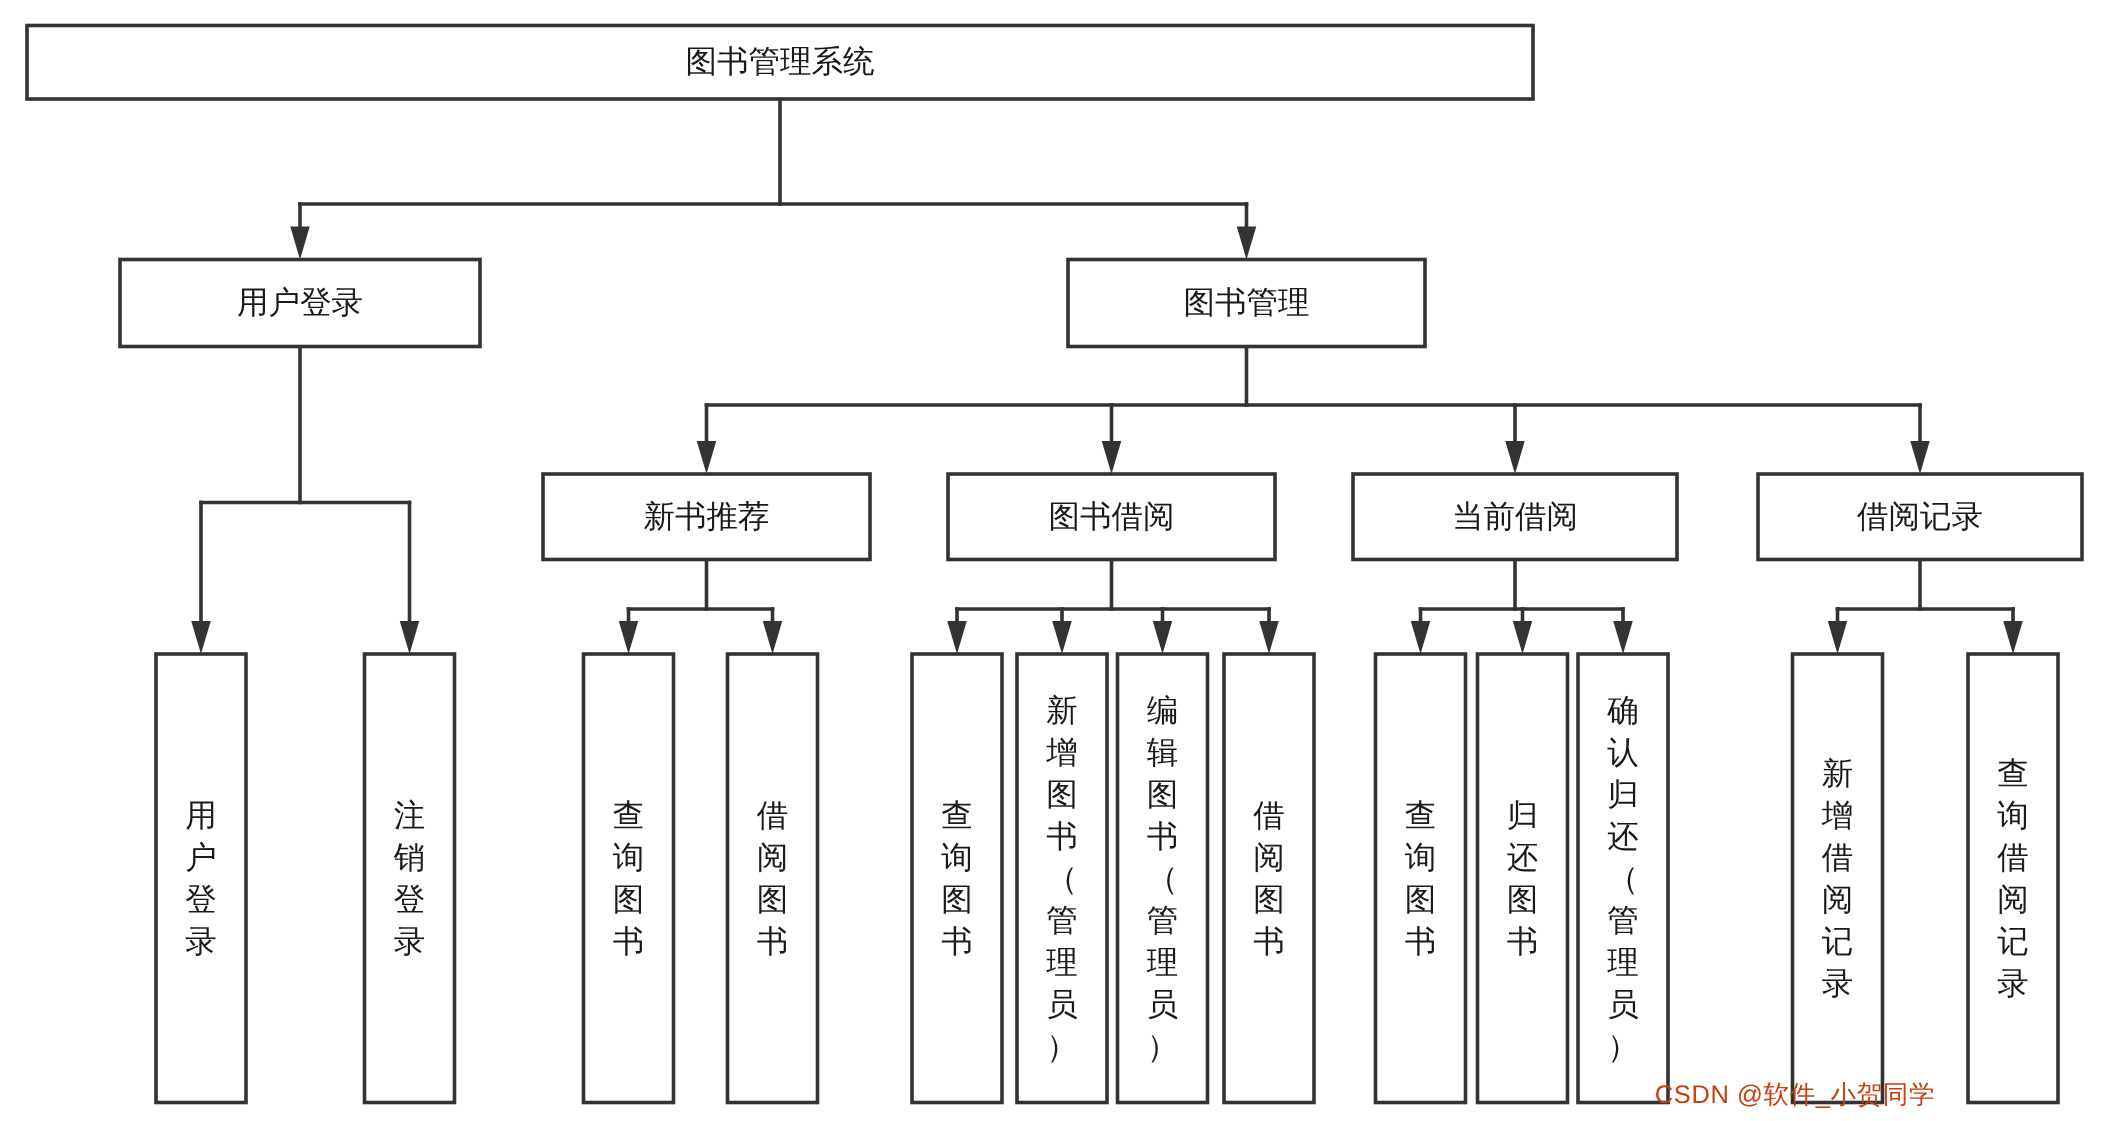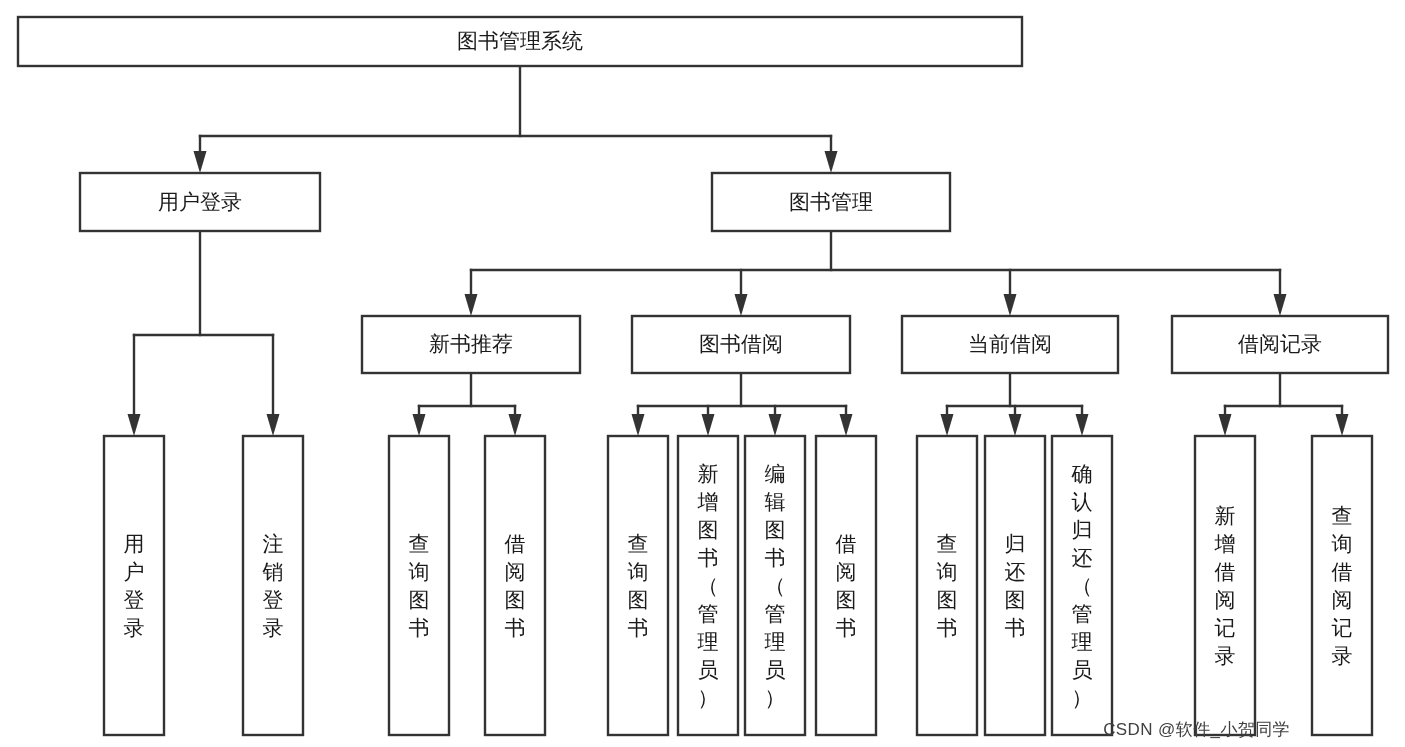--- a/index.html
+++ b/index.html
@@ -52,21 +52,21 @@
     font-size: 21px;
     fill: #1a1a1a;
     text-anchor: middle;
   }
   .watermark-text {
     position: absolute;
     right: 8px;
     bottom: 6px;
     font-family: "Liberation Sans", "DejaVu Sans", sans-serif;
     font-size: 17px;
-    color: #404040;
+    color: #c2410c;
     white-space: nowrap;
     letter-spacing: 0.4px;
   }
 </style>
 </head>
 <body>
 
 <div id="diagram-root">
 
   <svg class="diagram-canvas" id="diagram-svg" viewBox="0 0 1405 747" xmlns="http://www.w3.org/2000/svg">

